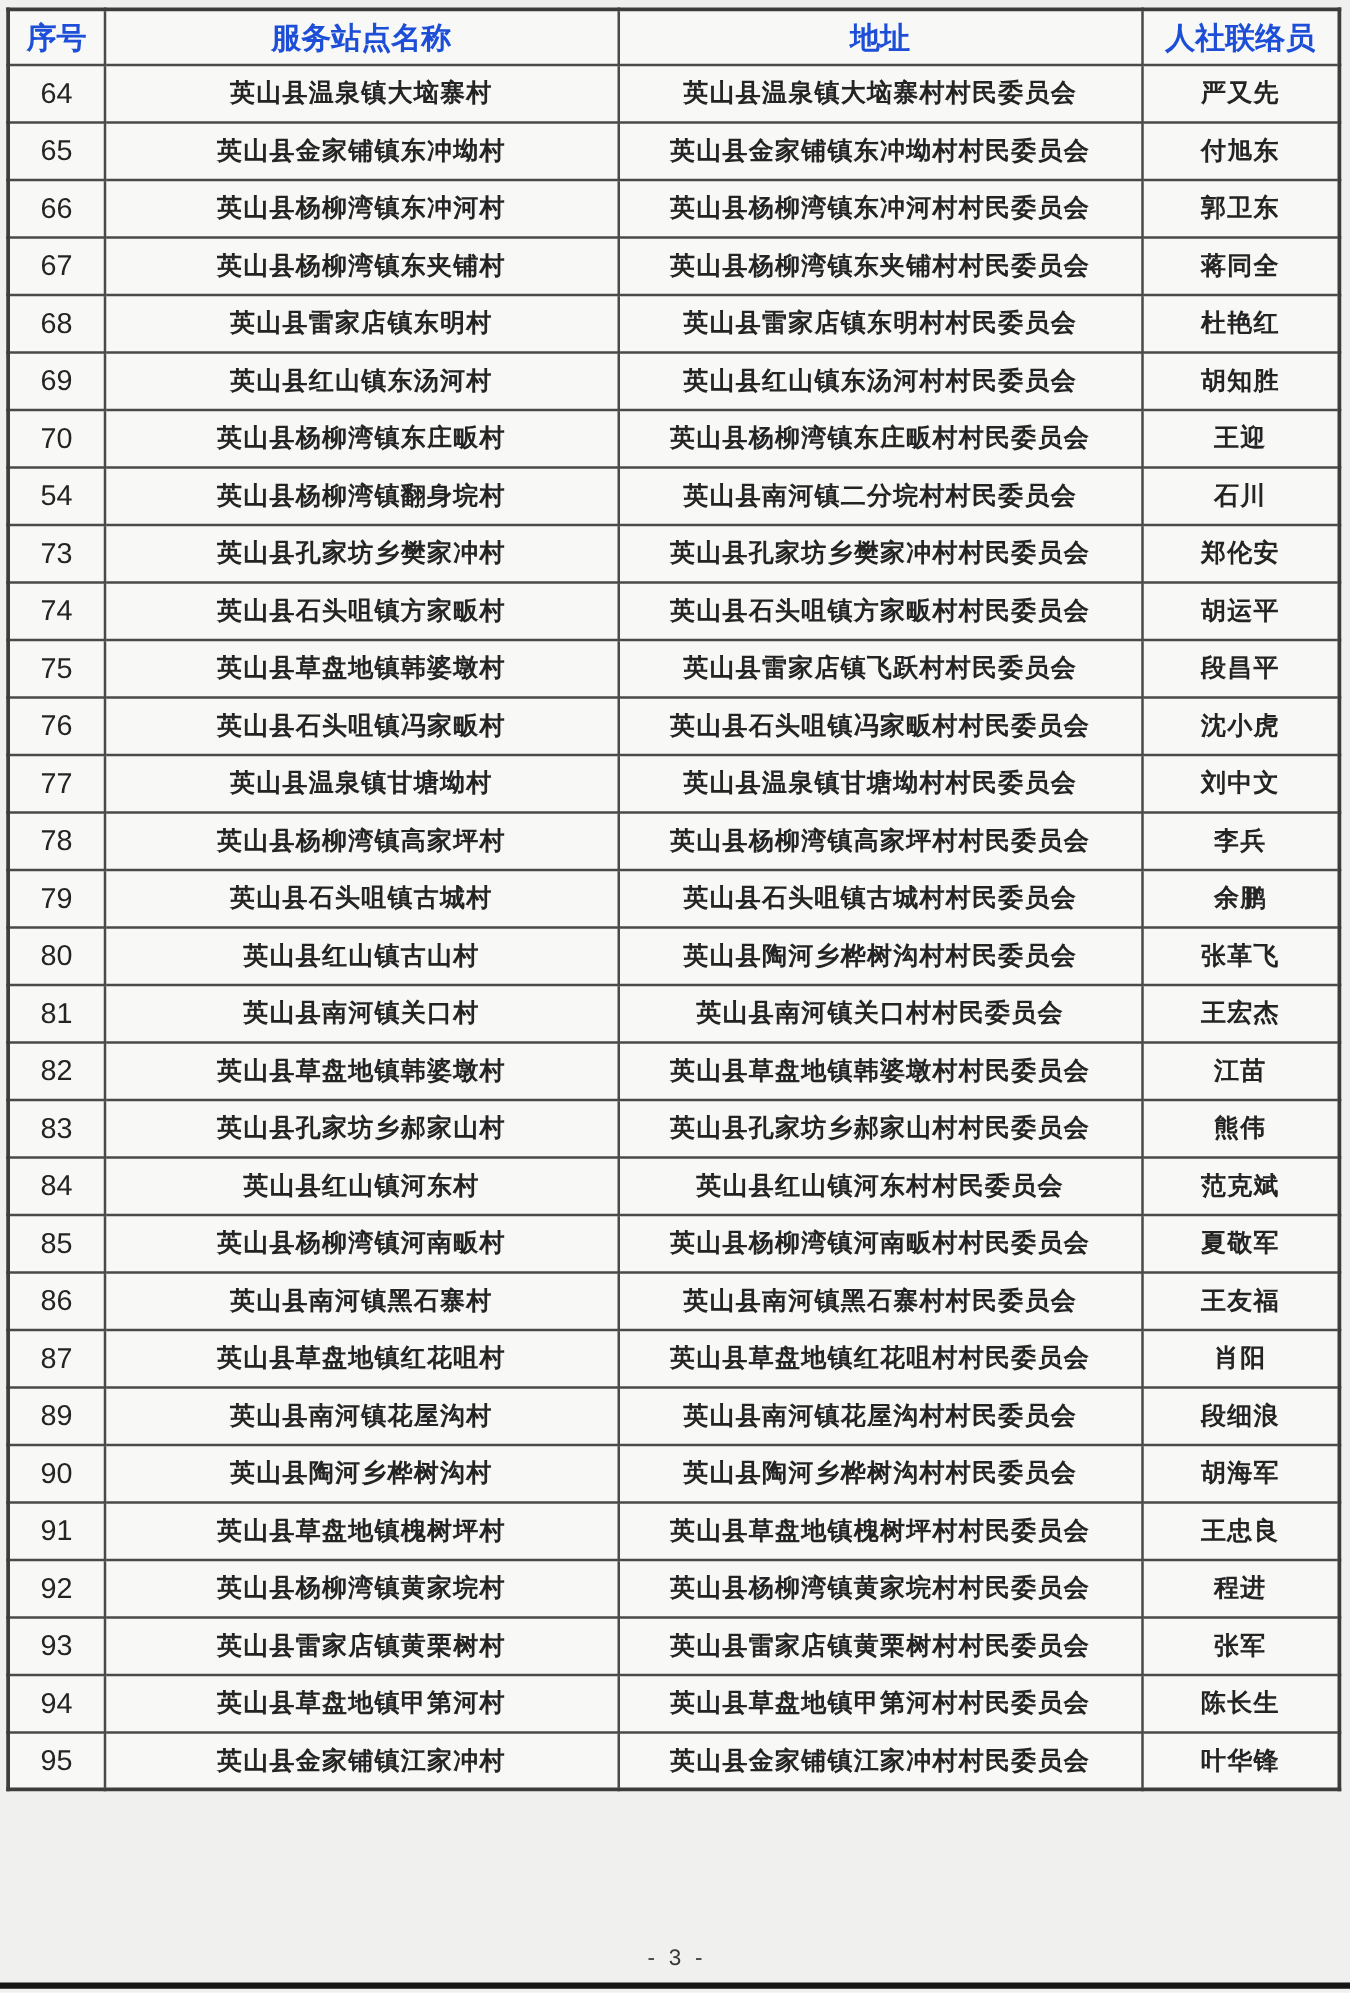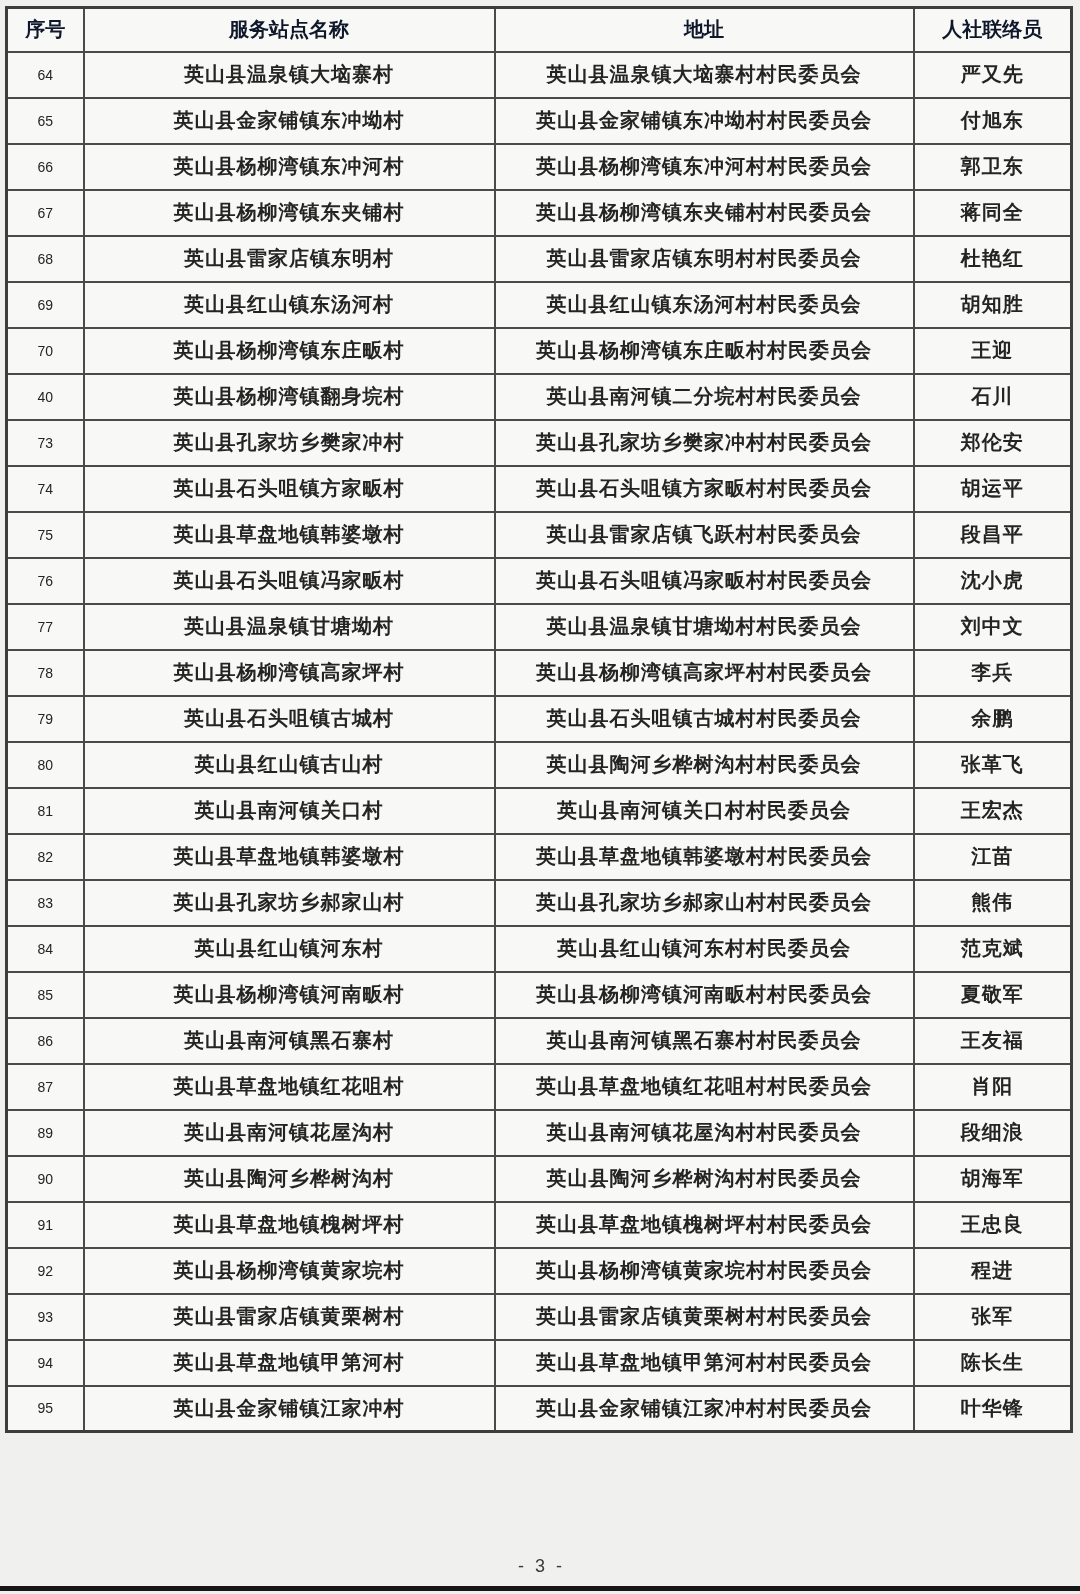--- a/index.html
+++ b/index.html
@@ -30,32 +30,32 @@
     text-align: center;
     vertical-align: middle;
     color: #242424;
     padding: 0 4px;
     overflow: hidden;
     white-space: nowrap;
   }
   .doc-table thead tr { height: 44px; }
   .doc-table tbody tr { height: 46px; }
   .doc-table th {
-    font-size: 20px;
+    font-size: 24px;
     font-weight: 700;
-    color: #0f172a;
+    color: #1d4ed8;
   }
   .doc-table td {
     font-size: 20px;
     font-weight: 600;
     letter-spacing: 1px;
   }
   .doc-table td:first-child {
     font-weight: 500;
-    font-size: 14px;
+    font-size: 23px;
     letter-spacing: 0;
   }
   .col-no      { width: 77px; }
   .col-name    { width: 411px; }
   .col-addr    { width: 419px; }
   .col-liaison { width: 158px; }
   .page-footer {
     position: absolute;
     left: 0;
     top: 1556px;
@@ -130,21 +130,21 @@
         <td>英山县红山镇东汤河村村民委员会</td>
         <td>胡知胜</td>
       </tr>
       <tr>
         <td>70</td>
         <td>英山县杨柳湾镇东庄畈村</td>
         <td>英山县杨柳湾镇东庄畈村村民委员会</td>
         <td>王迎</td>
       </tr>
       <tr>
-        <td>40</td>
+        <td>54</td>
         <td>英山县杨柳湾镇翻身垸村</td>
         <td>英山县南河镇二分垸村村民委员会</td>
         <td>石川</td>
       </tr>
       <tr>
         <td>73</td>
         <td>英山县孔家坊乡樊家冲村</td>
         <td>英山县孔家坊乡樊家冲村村民委员会</td>
         <td>郑伦安</td>
       </tr>

